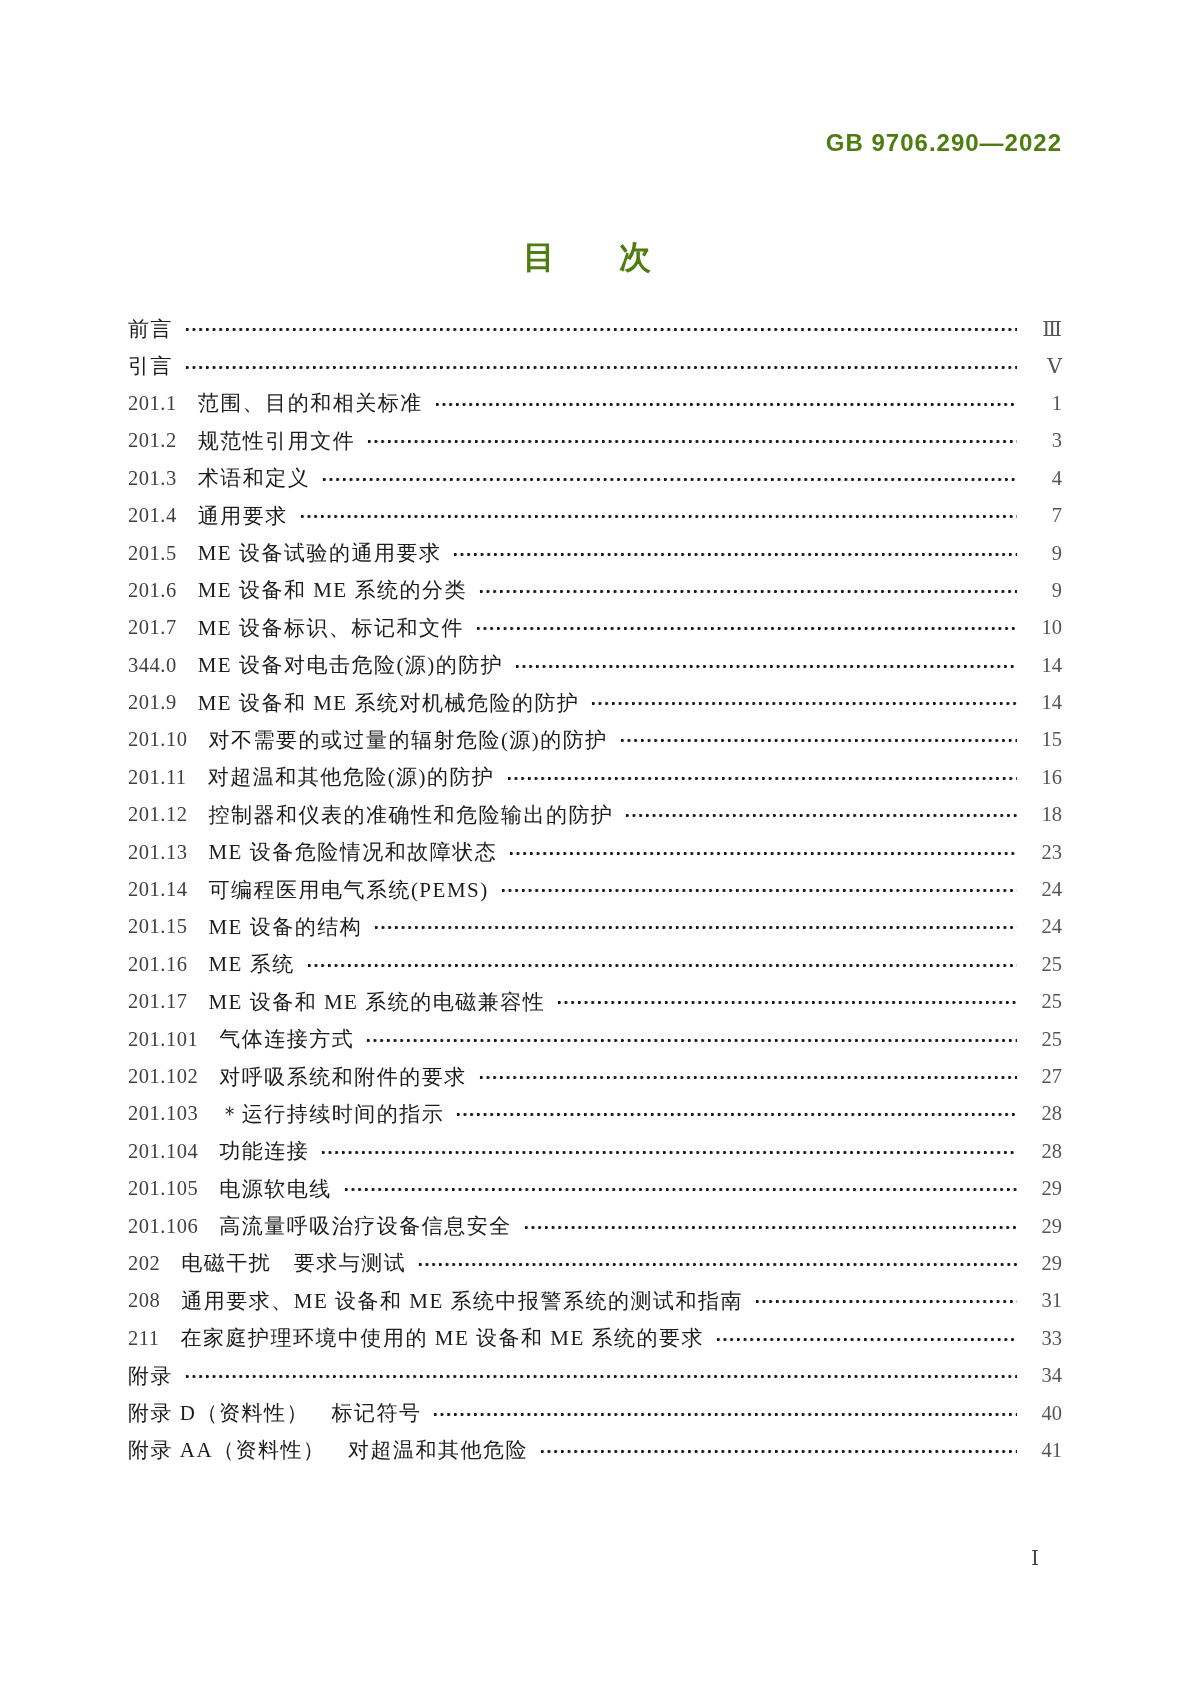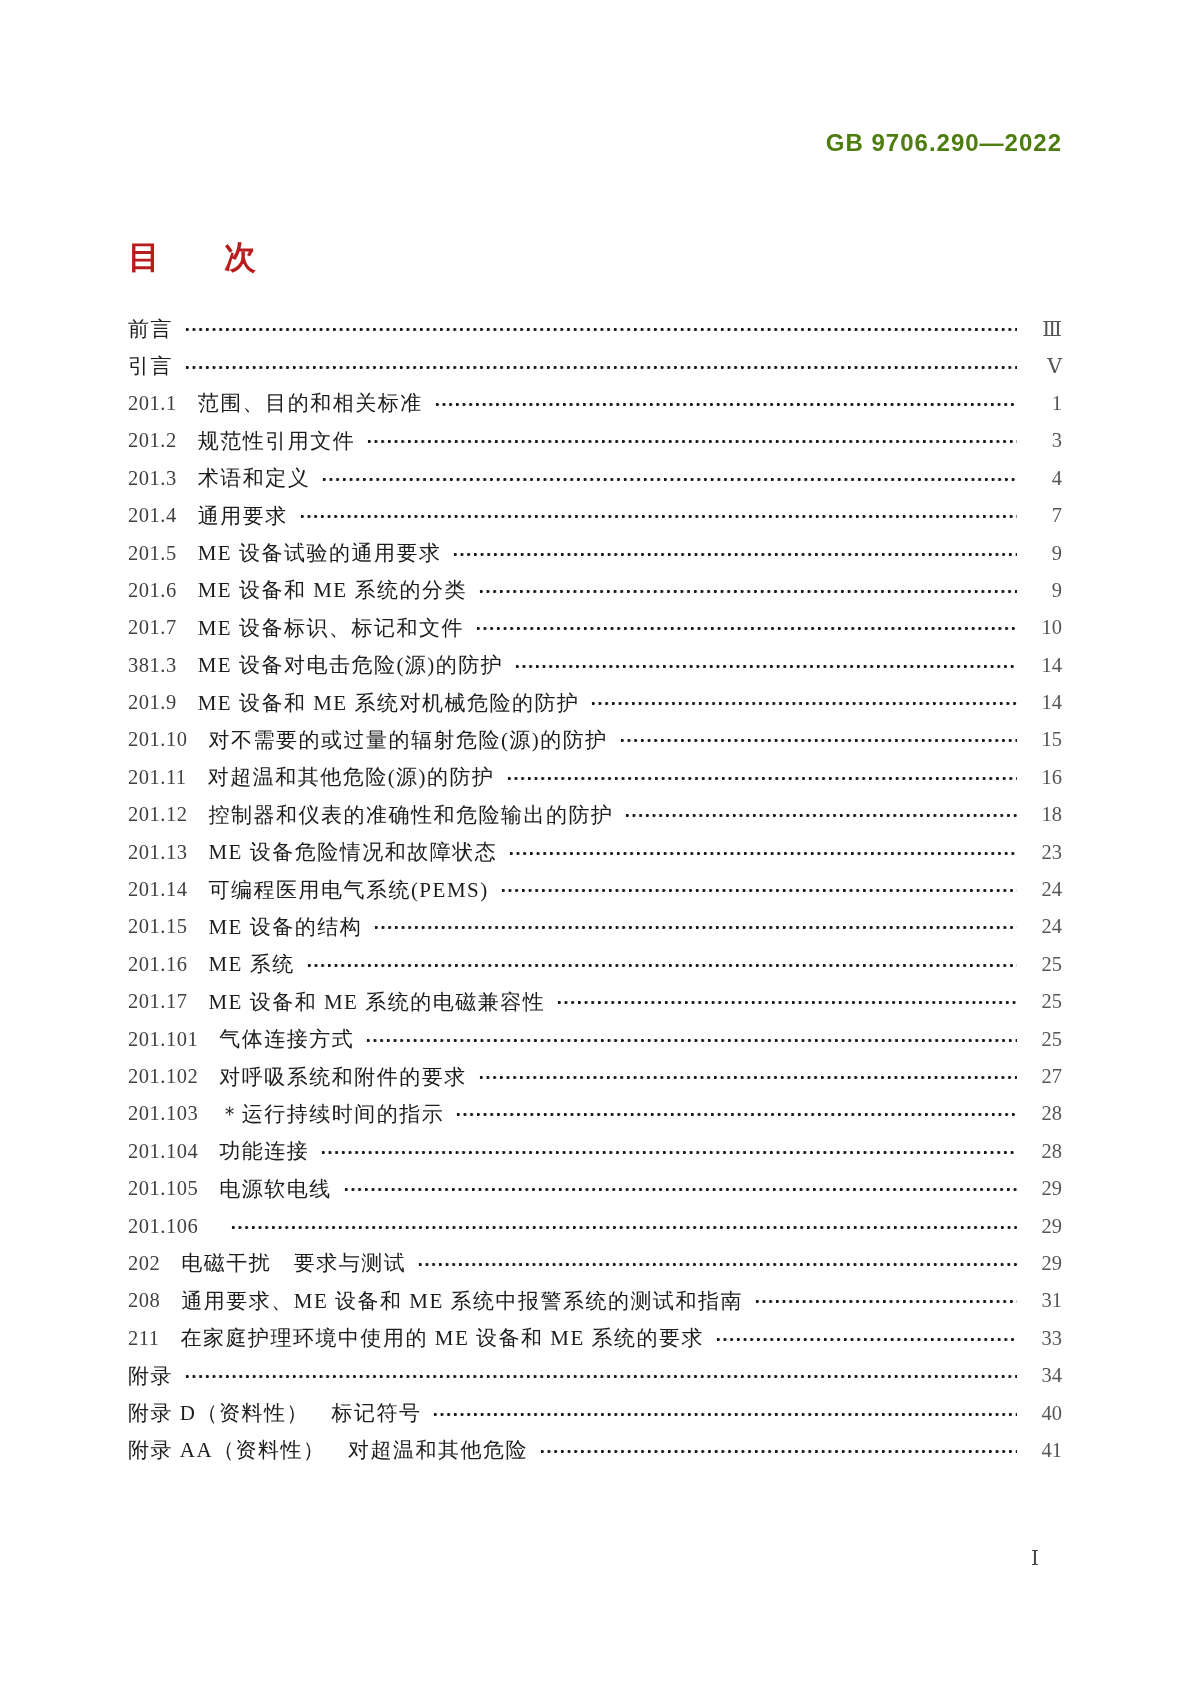--- a/index.html
+++ b/index.html
@@ -19,26 +19,26 @@
     right: 129px;
     font-size: 24px;
     font-weight: bold;
     letter-spacing: 1px;
     color: #4d7c0f;
     font-family: "Liberation Sans", "DejaVu Sans", sans-serif;
   }
   .doc-title {
     position: absolute;
     top: 236px;
-    left: 128px;
+    left: 120px;
     width: 934px;
-    text-align: left;
+    text-align: center;
     font-size: 32px;
     font-weight: bold;
-    color: #b91c1c;
+    color: #4d7c0f;
     font-family: "Liberation Sans", "DejaVu Sans", sans-serif;
     white-space: pre;
   }
   .toc {
     position: absolute;
     top: 310px;
     left: 128px;
     width: 934px;
   }
   .toc-row {
@@ -142,21 +142,21 @@
         <span class="leader"></span>
         <span class="page-num">9</span>
       </div>
       <div class="toc-row">
         <span class="num">201.7</span>
         <span class="label">ME 设备标识、标记和文件</span>
         <span class="leader"></span>
         <span class="page-num">10</span>
       </div>
       <div class="toc-row">
-        <span class="num">381.3</span>
+        <span class="num">344.0</span>
         <span class="label">ME 设备对电击危险(源)的防护</span>
         <span class="leader"></span>
         <span class="page-num">14</span>
       </div>
       <div class="toc-row">
         <span class="num">201.9</span>
         <span class="label">ME 设备和 ME 系统对机械危险的防护</span>
         <span class="leader"></span>
         <span class="page-num">14</span>
       </div>
@@ -233,20 +233,21 @@
         <span class="page-num">28</span>
       </div>
       <div class="toc-row">
         <span class="num">201.105</span>
         <span class="label">电源软电线</span>
         <span class="leader"></span>
         <span class="page-num">29</span>
       </div>
       <div class="toc-row">
         <span class="num">201.106</span>
+        <span class="label">高流量呼吸治疗设备信息安全</span>
         <span class="leader"></span>
         <span class="page-num">29</span>
       </div>
       <div class="toc-row">
         <span class="num">202</span>
         <span class="label">电磁干扰　要求与测试</span>
         <span class="leader"></span>
         <span class="page-num">29</span>
       </div>
       <div class="toc-row">

